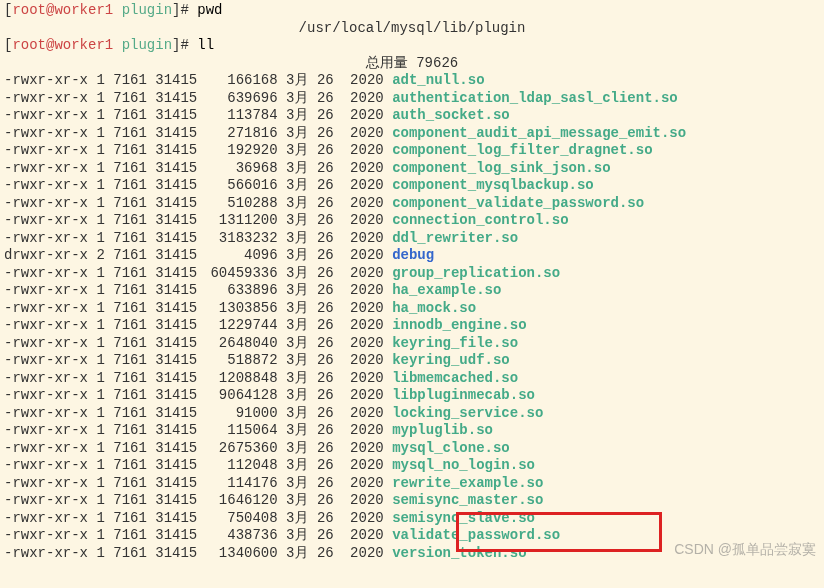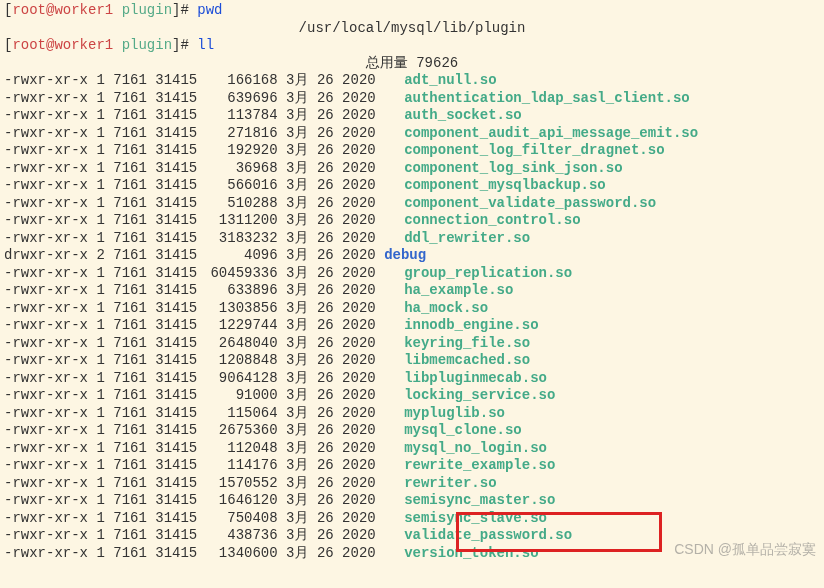--- a/index.html
+++ b/index.html
@@ -17,31 +17,31 @@
       width: 824px;
       white-space: nowrap;
       position: relative;
     }
     .line {
       display: block;
     }
     .prompt-open { color: #333; }
     .prompt-user { color: #c44; }
     .prompt-path { color: #5a8; }
-    .cmd { color: #1d4ed8; }
+    .cmd { color: #000000; }
     .output { color: #333; text-align: center; }
     .perms { color: #333; }
     .links { color: #333; }
     .owner { color: #333; }
     .group { color: #333; }
     .size { color: #333; text-align: right; display: inline-block; width: 72px; }
     .month { color: #333; }
     .day { color: #333; }
-    .year { color: #333; }
-    .file-so { color: #4a8; font-weight: bold; margin-left: 20px; }
+    .year { color: #333; margin-left: 8px; }
+    .file-so { color: #4a8; font-weight: bold; }
     .file-dir { color: #36c; font-weight: bold; }
     .row { display: block; }
     .highlight-box {
       position: absolute;
       border: 3px solid #d22;
       pointer-events: none;
     }
     .watermark {
       position: absolute;
       right: 8px;
@@ -68,28 +68,28 @@
     <span class="row"><span class="perms">-rwxr-xr-x</span> <span class="links">1</span> <span class="owner">7161</span> <span class="group">31415</span> <span class="size">  566016</span> <span class="month">3月</span>  <span class="day">26</span> <span class="year">2020</span> <span class="file-so">component_mysqlbackup.so</span></span>
     <span class="row"><span class="perms">-rwxr-xr-x</span> <span class="links">1</span> <span class="owner">7161</span> <span class="group">31415</span> <span class="size">  510288</span> <span class="month">3月</span>  <span class="day">26</span> <span class="year">2020</span> <span class="file-so">component_validate_password.so</span></span>
     <span class="row"><span class="perms">-rwxr-xr-x</span> <span class="links">1</span> <span class="owner">7161</span> <span class="group">31415</span> <span class="size"> 1311200</span> <span class="month">3月</span>  <span class="day">26</span> <span class="year">2020</span> <span class="file-so">connection_control.so</span></span>
     <span class="row"><span class="perms">-rwxr-xr-x</span> <span class="links">1</span> <span class="owner">7161</span> <span class="group">31415</span> <span class="size"> 3183232</span> <span class="month">3月</span>  <span class="day">26</span> <span class="year">2020</span> <span class="file-so">ddl_rewriter.so</span></span>
     <span class="row"><span class="perms">drwxr-xr-x</span> <span class="links">2</span> <span class="owner">7161</span> <span class="group">31415</span> <span class="size">    4096</span> <span class="month">3月</span>  <span class="day">26</span> <span class="year">2020</span> <span class="file-dir">debug</span></span>
     <span class="row"><span class="perms">-rwxr-xr-x</span> <span class="links">1</span> <span class="owner">7161</span> <span class="group">31415</span> <span class="size">60459336</span> <span class="month">3月</span>  <span class="day">26</span> <span class="year">2020</span> <span class="file-so">group_replication.so</span></span>
     <span class="row"><span class="perms">-rwxr-xr-x</span> <span class="links">1</span> <span class="owner">7161</span> <span class="group">31415</span> <span class="size">  633896</span> <span class="month">3月</span>  <span class="day">26</span> <span class="year">2020</span> <span class="file-so">ha_example.so</span></span>
     <span class="row"><span class="perms">-rwxr-xr-x</span> <span class="links">1</span> <span class="owner">7161</span> <span class="group">31415</span> <span class="size"> 1303856</span> <span class="month">3月</span>  <span class="day">26</span> <span class="year">2020</span> <span class="file-so">ha_mock.so</span></span>
     <span class="row"><span class="perms">-rwxr-xr-x</span> <span class="links">1</span> <span class="owner">7161</span> <span class="group">31415</span> <span class="size"> 1229744</span> <span class="month">3月</span>  <span class="day">26</span> <span class="year">2020</span> <span class="file-so">innodb_engine.so</span></span>
     <span class="row"><span class="perms">-rwxr-xr-x</span> <span class="links">1</span> <span class="owner">7161</span> <span class="group">31415</span> <span class="size"> 2648040</span> <span class="month">3月</span>  <span class="day">26</span> <span class="year">2020</span> <span class="file-so">keyring_file.so</span></span>
+    <span class="row"><span class="perms">-rwxr-xr-x</span> <span class="links">1</span> <span class="owner">7161</span> <span class="group">31415</span> <span class="size">  518872</span> <span class="month">3月</span>  <span class="day">26</span> <span class="year">2020</span> <span class="file-so">keyring_udf.so</span></span>
     <span class="row"><span class="perms">-rwxr-xr-x</span> <span class="links">1</span> <span class="owner">7161</span> <span class="group">31415</span> <span class="size"> 1208848</span> <span class="month">3月</span>  <span class="day">26</span> <span class="year">2020</span> <span class="file-so">libmemcached.so</span></span>
     <span class="row"><span class="perms">-rwxr-xr-x</span> <span class="links">1</span> <span class="owner">7161</span> <span class="group">31415</span> <span class="size"> 9064128</span> <span class="month">3月</span>  <span class="day">26</span> <span class="year">2020</span> <span class="file-so">libpluginmecab.so</span></span>
     <span class="row"><span class="perms">-rwxr-xr-x</span> <span class="links">1</span> <span class="owner">7161</span> <span class="group">31415</span> <span class="size">   91000</span> <span class="month">3月</span>  <span class="day">26</span> <span class="year">2020</span> <span class="file-so">locking_service.so</span></span>
     <span class="row"><span class="perms">-rwxr-xr-x</span> <span class="links">1</span> <span class="owner">7161</span> <span class="group">31415</span> <span class="size">  115064</span> <span class="month">3月</span>  <span class="day">26</span> <span class="year">2020</span> <span class="file-so">mypluglib.so</span></span>
     <span class="row"><span class="perms">-rwxr-xr-x</span> <span class="links">1</span> <span class="owner">7161</span> <span class="group">31415</span> <span class="size"> 2675360</span> <span class="month">3月</span>  <span class="day">26</span> <span class="year">2020</span> <span class="file-so">mysql_clone.so</span></span>
     <span class="row"><span class="perms">-rwxr-xr-x</span> <span class="links">1</span> <span class="owner">7161</span> <span class="group">31415</span> <span class="size">  112048</span> <span class="month">3月</span>  <span class="day">26</span> <span class="year">2020</span> <span class="file-so">mysql_no_login.so</span></span>
     <span class="row"><span class="perms">-rwxr-xr-x</span> <span class="links">1</span> <span class="owner">7161</span> <span class="group">31415</span> <span class="size">  114176</span> <span class="month">3月</span>  <span class="day">26</span> <span class="year">2020</span> <span class="file-so">rewrite_example.so</span></span>
-    <span class="row"><span class="perms">-rwxr-xr-x</span> <span class="links">1</span> <span class="owner">7161</span> <span class="group">31415</span> <span class="size"> 1570552</span> <span class="month">3月</span>  <span class="day">26</span> <span class="year">2020</span> <span class="file-so">rewriter.so</span></span>
     <span class="row"><span class="perms">-rwxr-xr-x</span> <span class="links">1</span> <span class="owner">7161</span> <span class="group">31415</span> <span class="size"> 1646120</span> <span class="month">3月</span>  <span class="day">26</span> <span class="year">2020</span> <span class="file-so">semisync_master.so</span></span>
     <span class="row"><span class="perms">-rwxr-xr-x</span> <span class="links">1</span> <span class="owner">7161</span> <span class="group">31415</span> <span class="size">  750408</span> <span class="month">3月</span>  <span class="day">26</span> <span class="year">2020</span> <span class="file-so">semisync_slave.so</span></span>
     <span class="row"><span class="perms">-rwxr-xr-x</span> <span class="links">1</span> <span class="owner">7161</span> <span class="group">31415</span> <span class="size">  438736</span> <span class="month">3月</span>  <span class="day">26</span> <span class="year">2020</span> <span class="file-so">validate_password.so</span></span>
     <span class="row"><span class="perms">-rwxr-xr-x</span> <span class="links">1</span> <span class="owner">7161</span> <span class="group">31415</span> <span class="size"> 1340600</span> <span class="month">3月</span>  <span class="day">26</span> <span class="year">2020</span> <span class="file-so">version_token.so</span></span>
   </div>
 
 <div class="watermark">CSDN @孤单品尝寂寞</div>
 
 <div class="highlight-box" style="left: 456px; top: 512px; width: 206px; height: 40px;"></div>
 

